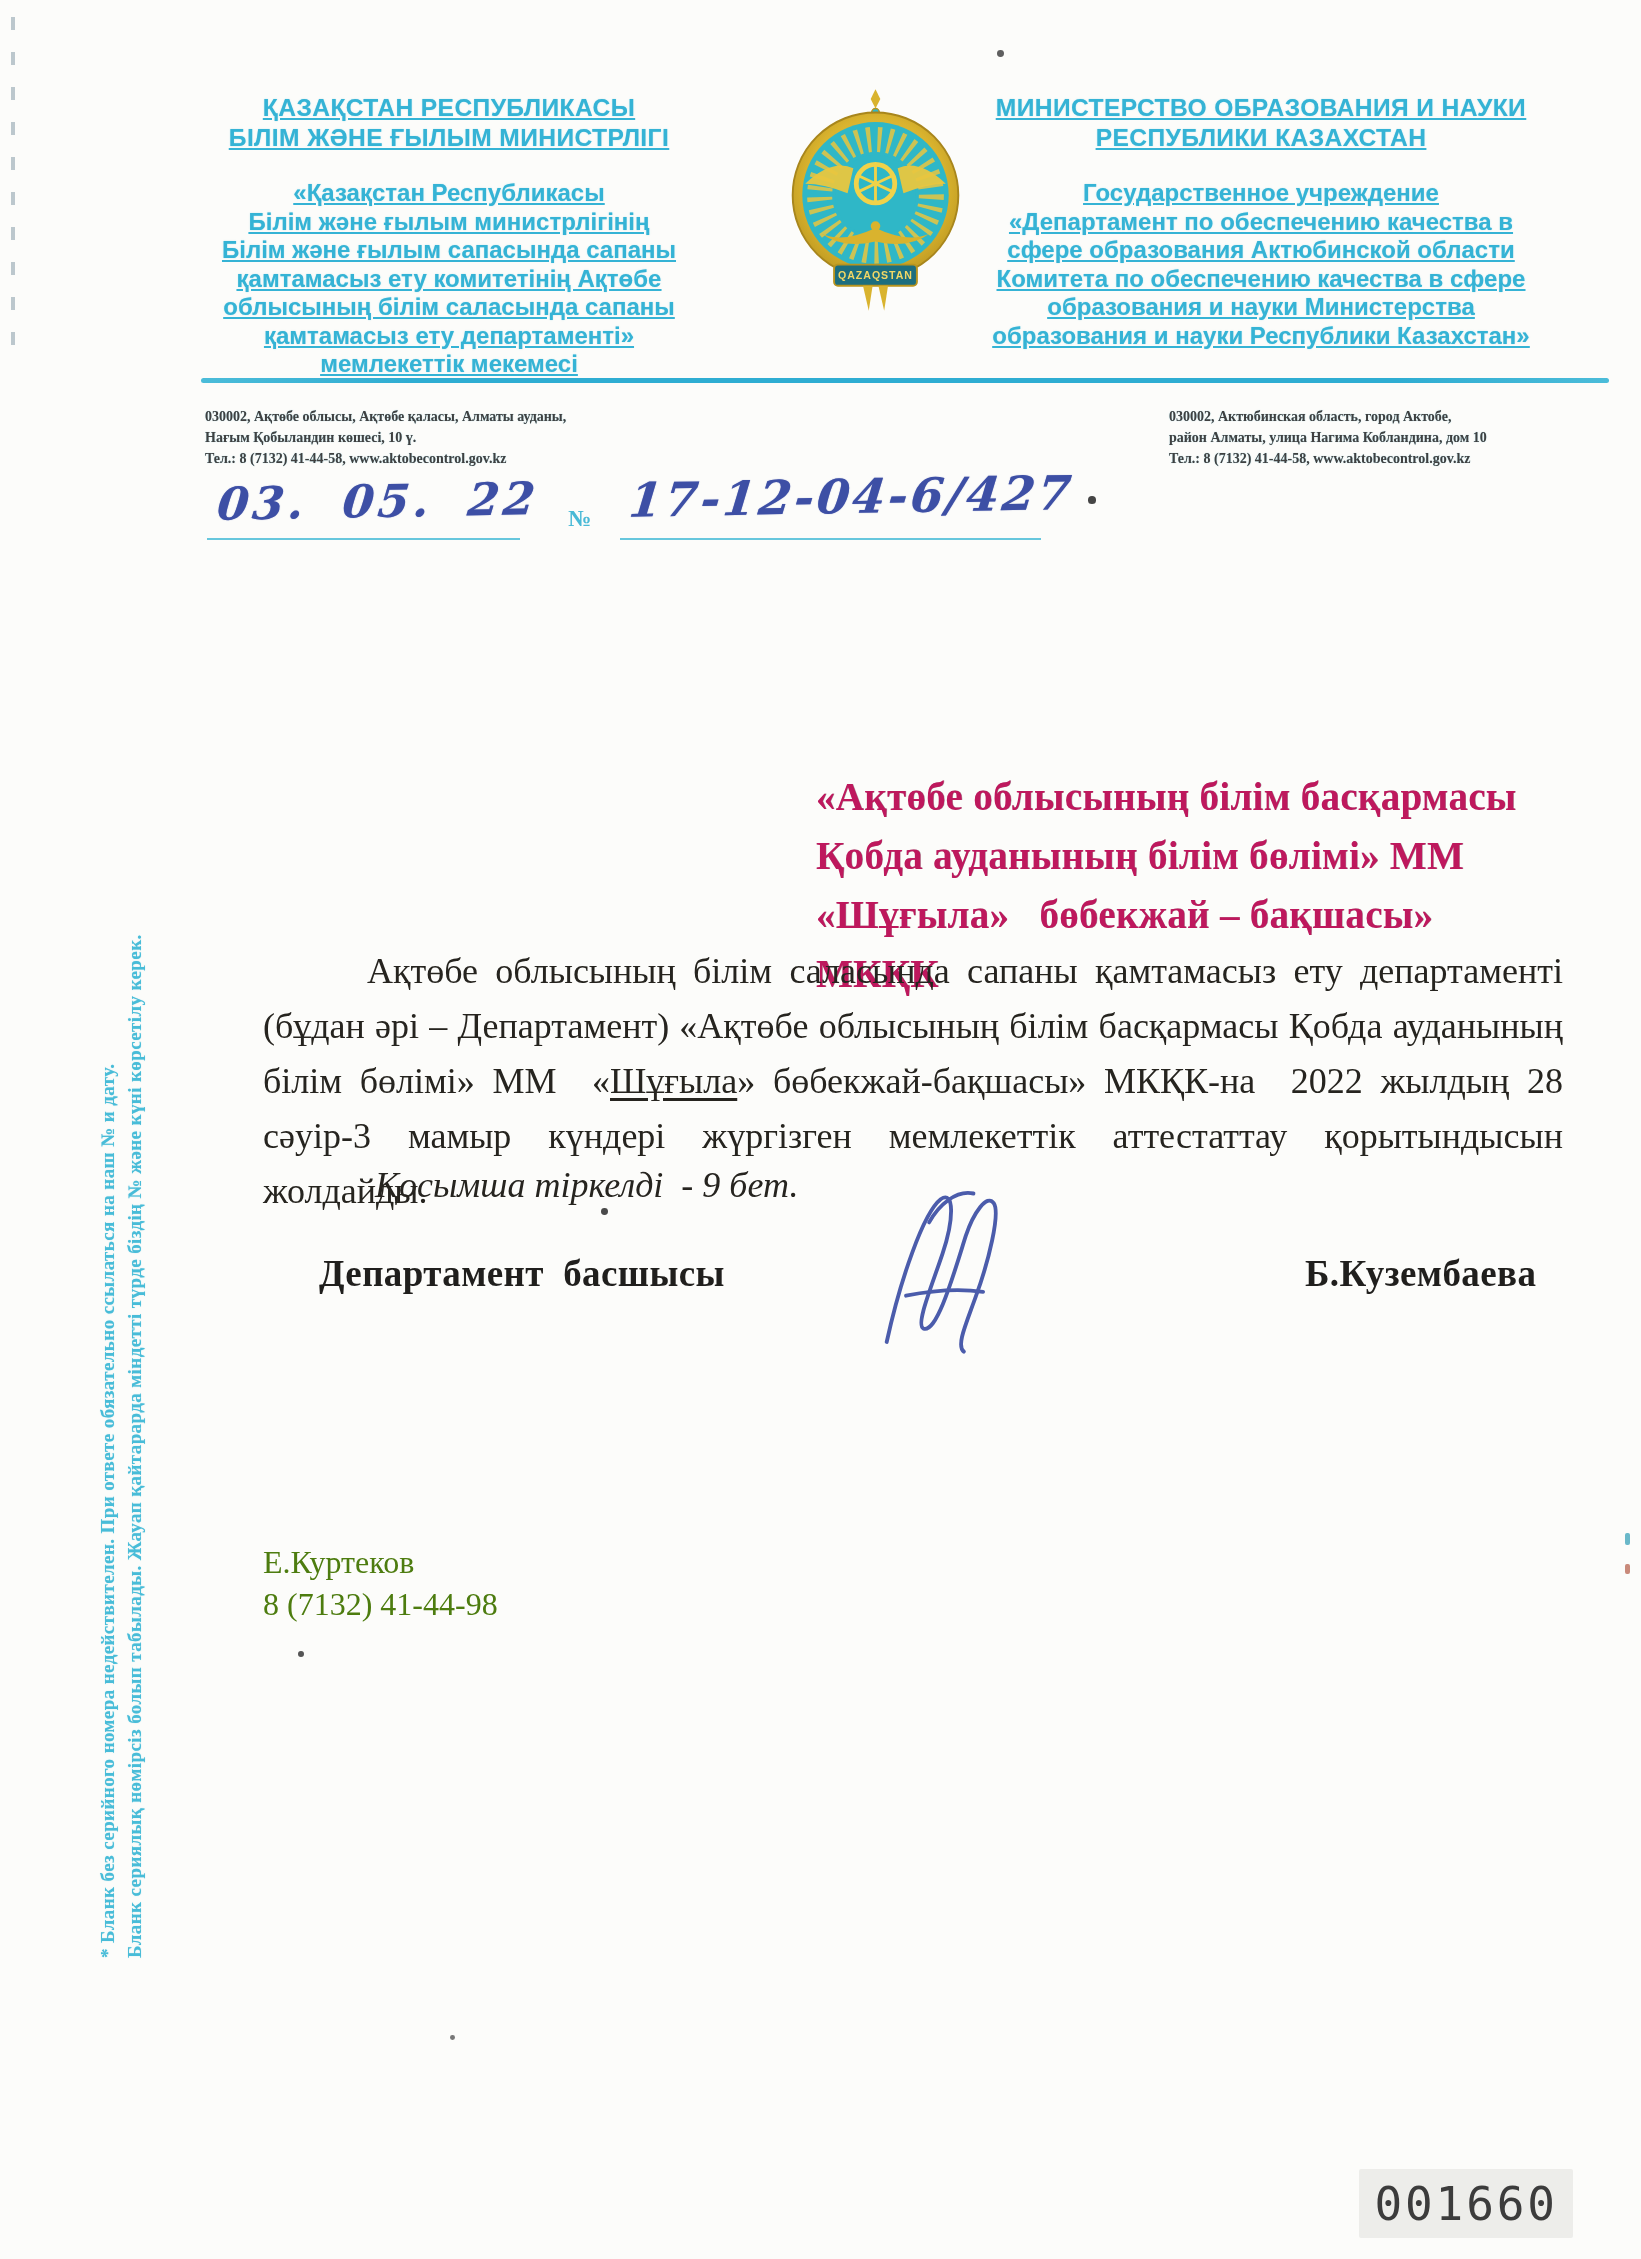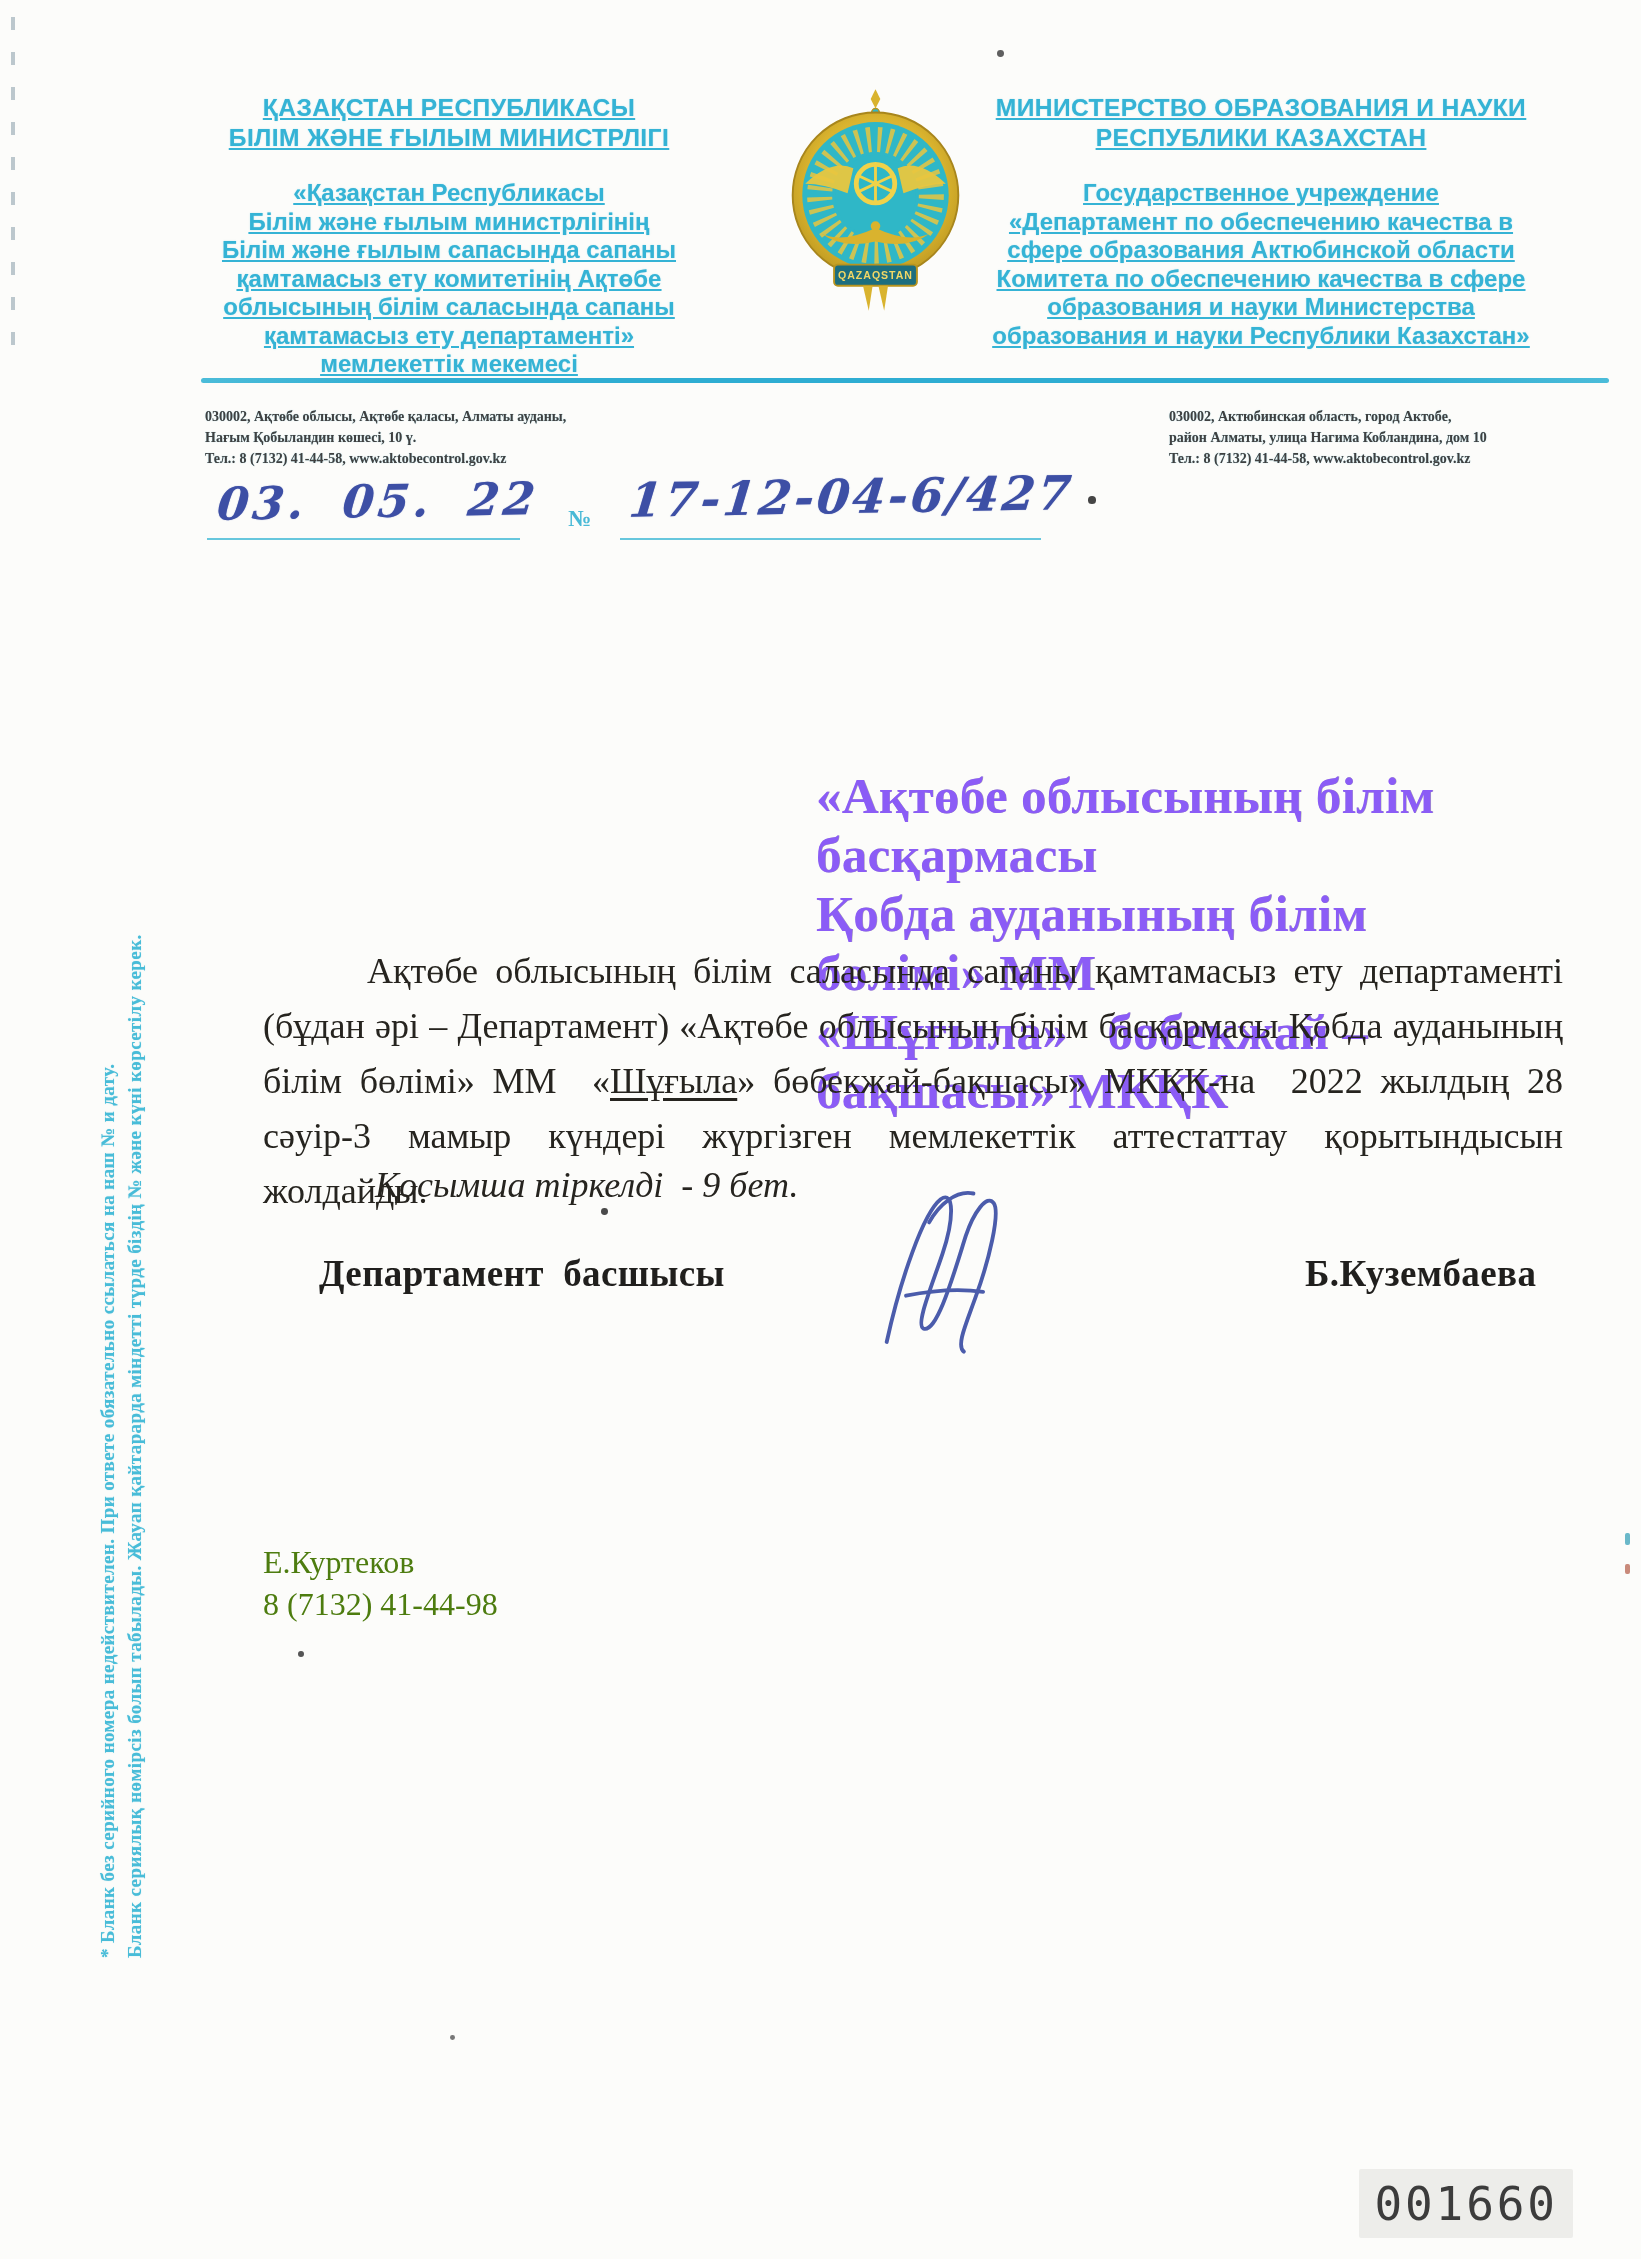--- a/index.html
+++ b/index.html
@@ -34,21 +34,21 @@
       text-shadow:0 0 1px rgba(61,79,165,.6); white-space:nowrap;}
   .hw-date{left:218px; top:475px; font-size:45px; letter-spacing:3.9px; word-spacing:15.4px;}
   .hw-number{left:630px; top:469px; font-size:47px; letter-spacing:2.9px;}
   .no-sign{position:absolute; left:568px; top:506px; color:#49b9d6; font-size:23px;
            font-family:"Liberation Serif", serif; font-weight:bold;}
   .hw-underline{position:absolute; height:2.4px; background:#67c7dd; top:538px;}
   .u1{left:207px; width:313px;}
   .u2{left:620px; width:421px;}
   
   .recipient{position:absolute; left:816px; top:767px; width:734px;
-             font-size:51px; line-height:59px; font-weight:bold; color:#8b5cf6;
+             font-size:39px; line-height:59px; font-weight:bold; color:#be185d;
              letter-spacing:0.3px; text-shadow:0.4px 0.4px 0 rgba(30,30,30,.35);}
   
   .body-para{position:absolute; left:263px; top:944px; width:1300px; margin:0;
              font-size:36px; line-height:55px; color:#26241f; text-align:justify;
              text-indent:104px;}
   .body-para .u{text-decoration:underline; text-underline-offset:4.8px;}
   .attach{position:absolute; left:375px; top:1164px; font-size:36px; font-style:italic;
           color:#26241f;}
   
   .sig-pos{position:absolute; left:319px; top:1252px; font-size:37px; font-weight:bold;

